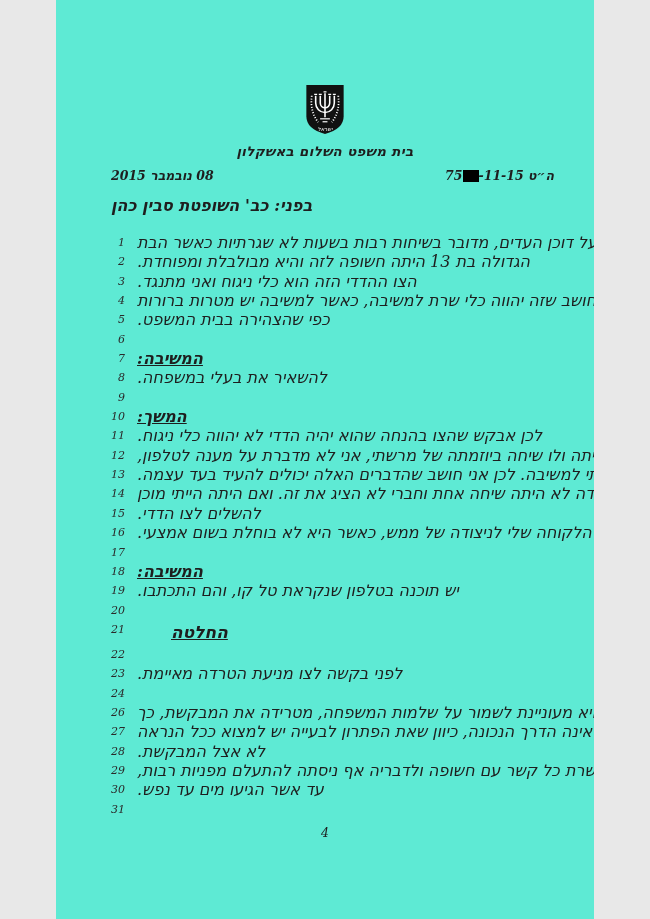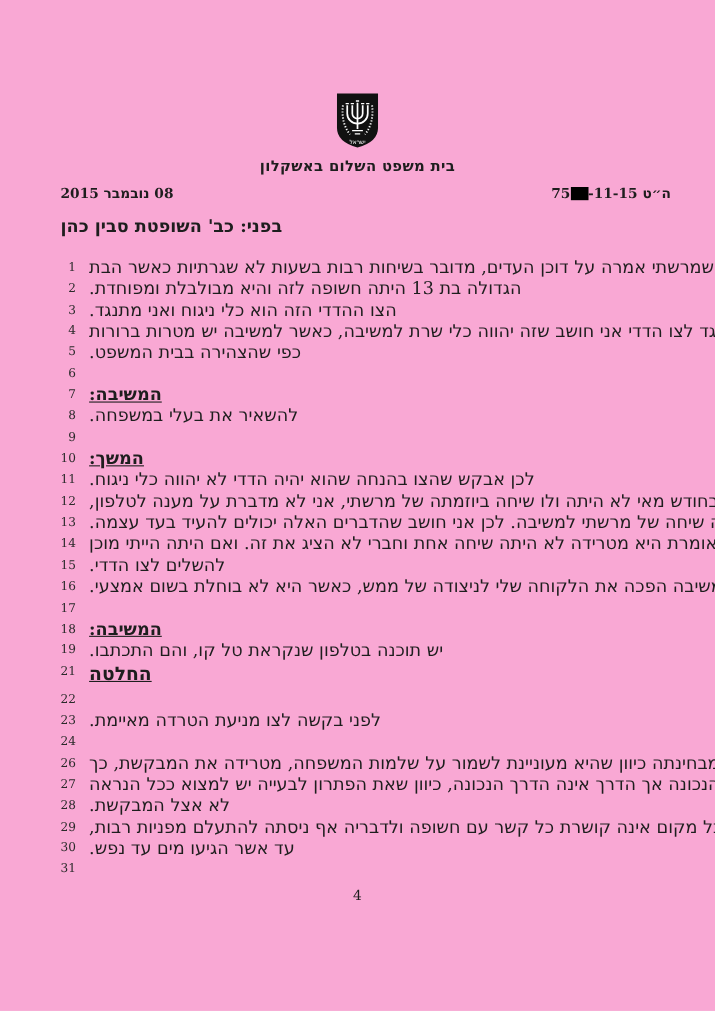--- a/index.html
+++ b/index.html
@@ -1,23 +1,24 @@
 <!DOCTYPE html>
 <html lang="he"><head>
 <meta charset="utf-8">
 <style>
   html,body{margin:0;padding:0;background:#e8e8e8;}
   .page{
     position:relative;
-    width:650px;height:919px;
+    width:538px;height:919px;
     margin:0 auto;
-    background:#f9a8d4;
+    background:#5eead4;
     color:#1e1e1e;
     font-family:"DejaVu Serif","DejaVu Sans",serif;
     overflow:hidden;
+    font-style:italic;
   }
   .header{padding-top:83px;text-align:center;}
   .emblem{display:inline-block;line-height:0;}
   .court-name{
     margin-top:3px;
     font-size:13.5px;font-weight:bold;
     direction:rtl;
     letter-spacing:.3px;
   }
   .header-meta{
@@ -44,21 +45,21 @@
     font-size:11px;line-height:19.35px;color:#2a2a2a;
     direction:ltr;
   }
   .line-text{
     flex:1;margin-left:12px;
     direction:rtl;text-align:left;
     font-size:16px;line-height:19.35px;
     white-space:nowrap;
   }
   .line.section .line-text{font-weight:bold;text-decoration:underline;}
-  .line.decision{height:25px;}
+  .line.decision{height:25px;gap:34px;}
   .line.decision .line-text{
     padding-right:46px;
     font-weight:bold;text-decoration:underline;
     font-size:17px;line-height:25px;
   }
   .footer{margin-top:6px;text-align:center;font-size:12.5px;color:#1e1e1e;}
 </style>
 </head>
 <body>
 
@@ -168,20 +169,24 @@
     <div class="line-text"></div>
   </div>
       <div class="line section">
     <div class="line-num">18</div>
     <div class="line-text">המשיבה:</div>
   </div>
       <div class="line">
     <div class="line-num">19</div>
     <div class="line-text">יש תוכנה בטלפון שנקראת טל קו, והם התכתבו.</div>
   </div>
+      <div class="line empty">
+    <div class="line-num">20</div>
+    <div class="line-text"></div>
+  </div>
       <div class="line decision">
     <div class="line-num">21</div>
     <div class="line-text">החלטה</div>
   </div>
       <div class="line empty">
     <div class="line-num">22</div>
     <div class="line-text"></div>
   </div>
       <div class="line">
     <div class="line-num">23</div>

